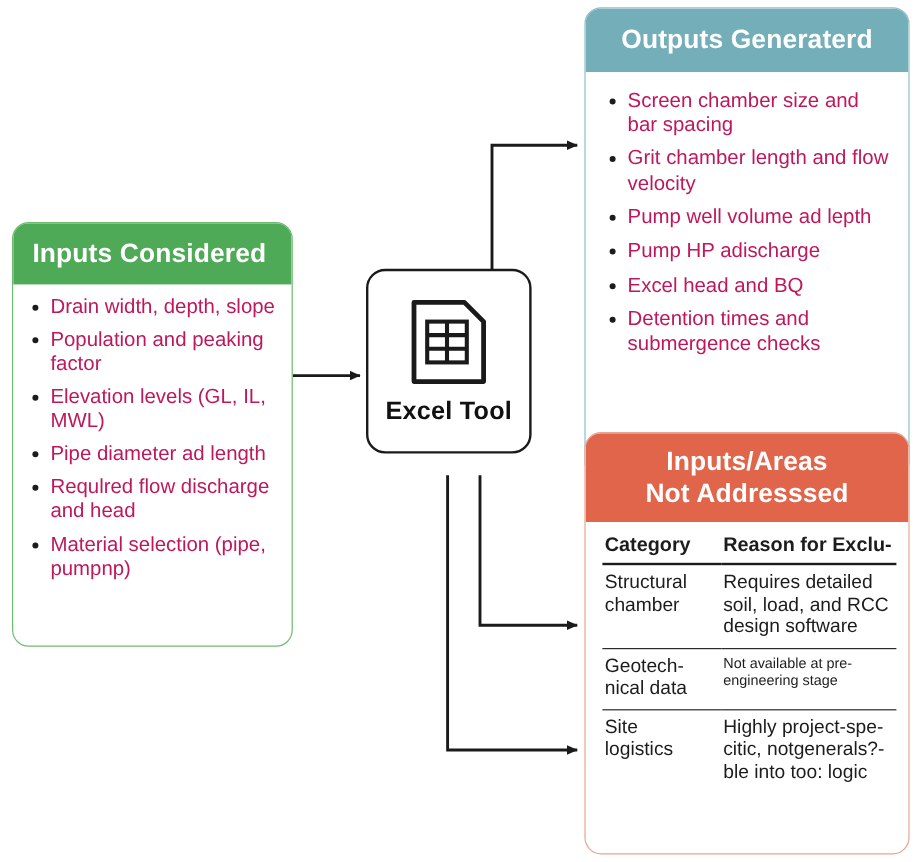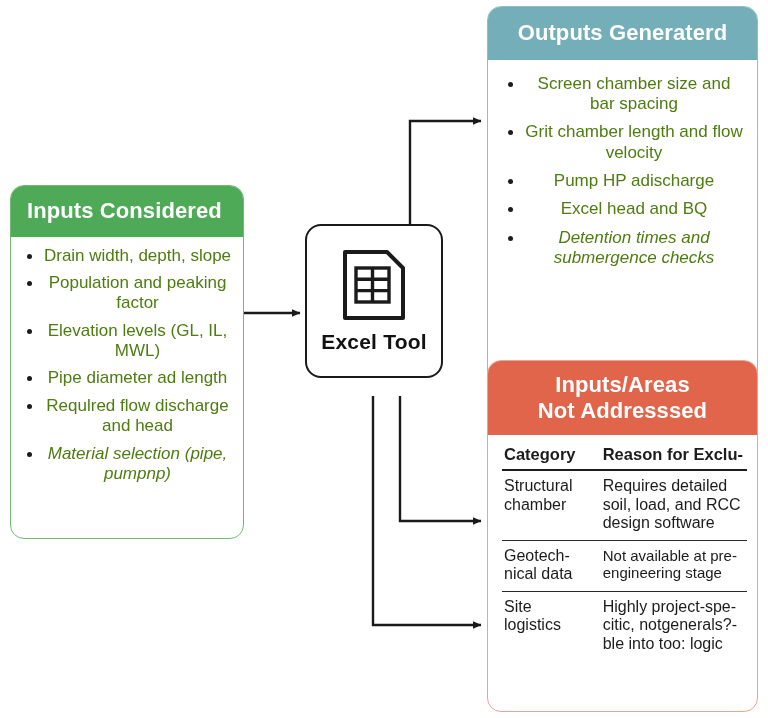--- a/index.html
+++ b/index.html
@@ -80,24 +80,23 @@
   
   ul.bullets {
     margin: 0; padding: 0; list-style: none;
   }
   ul.bullets li {
     position: relative;
     padding-left: 17px;
     margin-bottom: 7px;
     font-size: 17px;
     line-height: 1.2;
-    color: #4d7c0f;
-    text-align: center;
-  }
-  ul.bullets li:last-child { margin-bottom: 0; font-style: italic; }
+    color: #be185d;
+  }
+  ul.bullets li:last-child { margin-bottom: 0; }
   ul.bullets li::before {
     content: "";
     position: absolute;
     left: 2px; top: 8px;
     width: 5px; height: 5px;
     border-radius: 50%;
     background: #1c1c1c;
   }
   #outputs-card ul.bullets li { margin-bottom: 8px; font-size: 17px; }
 
@@ -139,21 +138,21 @@
     white-space: nowrap;
   }
   table.excl td {
     padding: 6px 4px 7px 2px;
     vertical-align: top;
     line-height: 1.16;
     border-bottom: 1.8px solid #2a2a2a;
   }
   table.excl tr:last-child td { border-bottom: none; }
   table.excl .col-cat { width: 41%; padding-right: 8px; }
-  table.excl .small { font-size: 15px; margin-top: 12px; }
+  table.excl .small { font-size: 12px; margin-top: 12px; }
 </style>
 </head>
 <body>
 
 <div id="canvas">
 
   <svg id="connectors" viewBox="0 0 768 718" width="768" height="718">
     <defs>
       <marker id="arrowhead" markerWidth="9" markerHeight="8" refX="8.5" refY="4" orient="auto" markerUnits="userSpaceOnUse">
         <path d="M0,0 L9,4 L0,8 Z" fill="#1a1a1a"></path>
@@ -197,20 +196,21 @@
     </span>
     <span class="tool-label">Excel Tool</span>
   </div>
 
   <div class="card" id="outputs-card">
     <div class="card-header">Outputs Generaterd</div>
     <div class="card-body">
       <ul class="bullets">
         <li>Screen chamber size and bar spacing</li>
         <li>Grit chamber length and flow velocity</li>
+        <li>Pump well volume ad lepth</li>
         <li>Pump HP adischarge</li>
         <li>Excel head and BQ</li>
         <li>Detention times and submergence checks</li>
       </ul>
     </div>
   </div>
 
   <div class="card" id="not-addressed-card">
     <div class="card-header">
       <div>Inputs/Areas</div>

